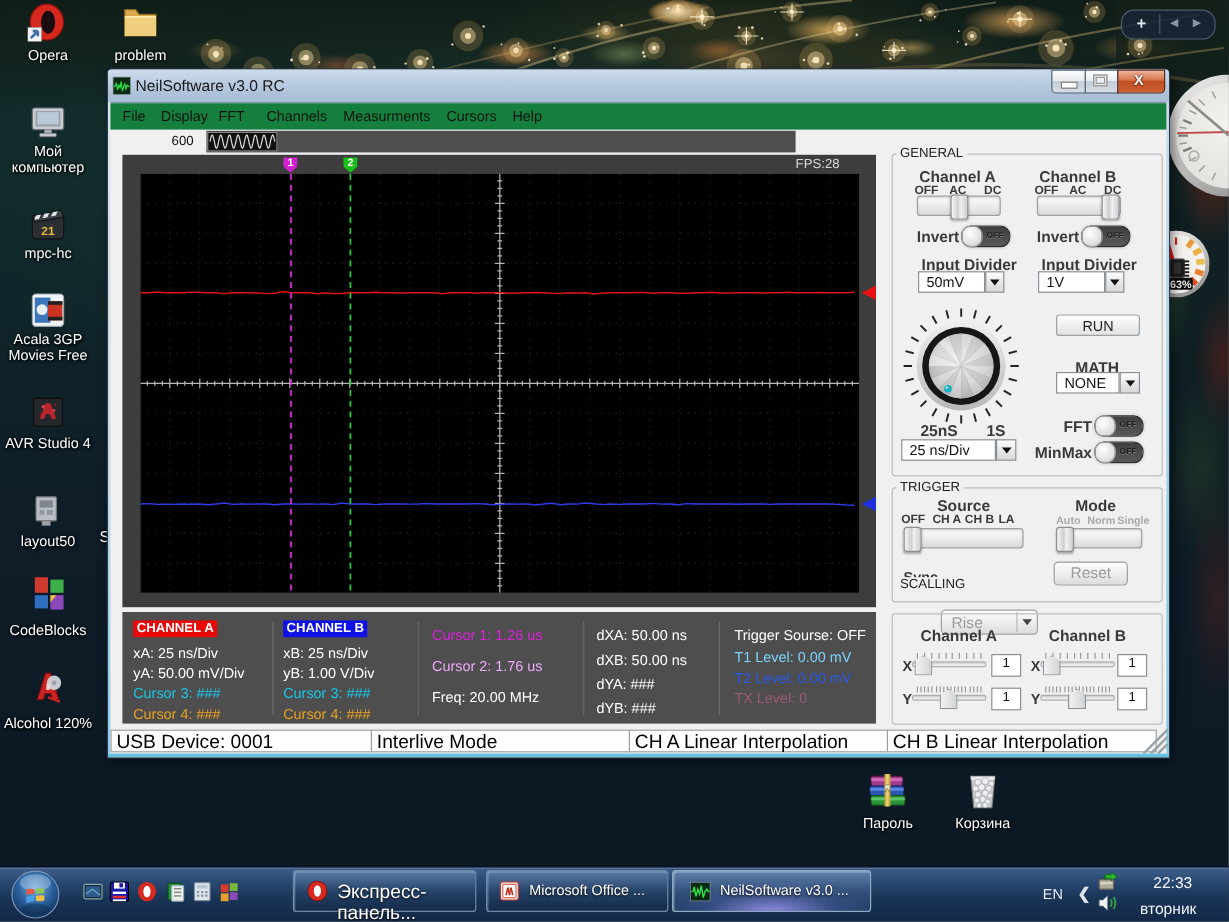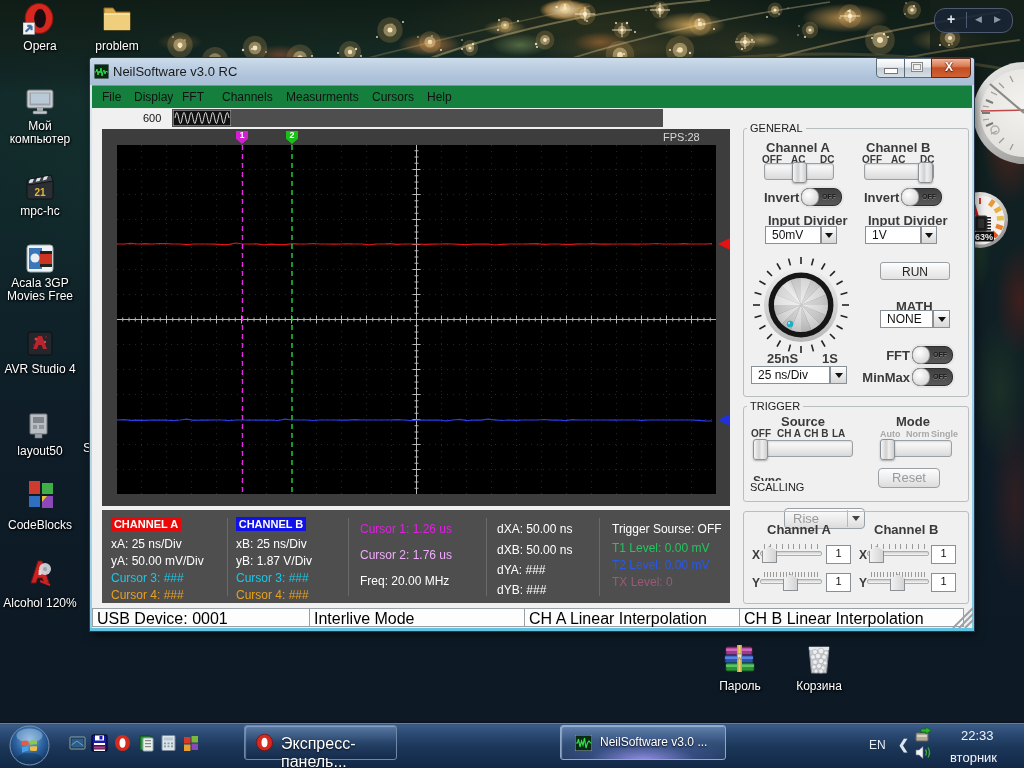--- a/index.html
+++ b/index.html
@@ -897,32 +897,32 @@
   <div class="abs" style="left:246px;top:8px;width:1px;height:78px;background:#6a6a6a;"></div>
   <div class="abs" style="left:384px;top:8px;width:1px;height:78px;background:#6a6a6a;"></div>
   <div class="abs" style="left:497px;top:8px;width:1px;height:78px;background:#6a6a6a;"></div>
   <div class="abs" style="left:9px;top:7px;width:70px;background:#e80808;color:#fff;font-weight:bold;font-size:11px;text-align:center;padding:1px 0;">CHANNEL A</div>
   <div class="abs" style="left:9px;top:27px;">xA: 25 ns/Div</div>
   <div class="abs" style="left:9px;top:44px;">yA: 50.00 mV/Div</div>
   <div class="abs" style="left:9px;top:61px;color:#18c8e8;">Cursor 3: ###</div>
   <div class="abs" style="left:9px;top:78px;color:#e8a020;">Cursor 4: ###</div>
   <div class="abs" style="left:134px;top:7px;width:70px;background:#1010e8;color:#fff;font-weight:bold;font-size:11px;text-align:center;padding:1px 0;">CHANNEL B</div>
   <div class="abs" style="left:134px;top:27px;">xB: 25 ns/Div</div>
-  <div class="abs" style="left:134px;top:44px;">yB: 1.87 V/Div</div>
+  <div class="abs" style="left:134px;top:44px;">yB: 1.00 V/Div</div>
   <div class="abs" style="left:134px;top:61px;color:#18c8e8;">Cursor 3: ###</div>
   <div class="abs" style="left:134px;top:78px;color:#e8a020;">Cursor 4: ###</div>
   <div class="abs" style="left:258px;top:12px;color:#e020e0;">Cursor 1: 1.26 us</div>
   <div class="abs" style="left:258px;top:38px;color:#f0abfc;">Cursor 2: 1.76 us</div>
   <div class="abs" style="left:258px;top:64px;">Freq: 20.00 MHz</div>
   <div class="abs" style="left:395px;top:12px;">dXA: 50.00 ns</div>
   <div class="abs" style="left:395px;top:33px;">dXB: 50.00 ns</div>
   <div class="abs" style="left:395px;top:53px;">dYA: ###</div>
   <div class="abs" style="left:395px;top:73px;">dYB: ###</div>
   <div class="abs" style="left:510px;top:12px;">Trigger Sourse: OFF</div>
-  <div class="abs" style="left:510px;top:31px;color:#22c55e;">T1 Level: 0.00 mV</div>
+  <div class="abs" style="left:510px;top:31px;color:#7dd3fc;">T1 Level: 0.00 mV</div>
   <div class="abs" style="left:510px;top:48px;color:#2858e8;">T2 Level: 0.00 mV</div>
   <div class="abs" style="left:510px;top:65px;color:#9a5a78;">TX Level: 0</div>
  </div>
 
  <div id="statusbar" style="position:absolute;left:0;top:550px;width:996px;height:19px;font-size:16px;color:#000;">
   <div class="abs" style="left:2px;top:0;width:213px;height:16px;background:#fdfdfd;border:1px solid #9aa0a4;padding:1px 0 0 4px;">USB Device: 0001</div>
   <div class="abs" style="left:219px;top:0;width:211px;height:16px;background:#fdfdfd;border:1px solid #9aa0a4;padding:1px 0 0 4px;">Interlive Mode</div>
   <div class="abs" style="left:434px;top:0;width:211px;height:16px;background:#fdfdfd;border:1px solid #9aa0a4;padding:1px 0 0 4px;">CH A Linear Interpolation</div>
   <div class="abs" style="left:649px;top:0;width:219px;height:16px;background:#fdfdfd;border:1px solid #9aa0a4;padding:1px 0 0 4px;">CH B Linear Interpolation</div>
  </div>
@@ -1003,20 +1003,28 @@
       <rect x="9.5" y="9.5" width="6.5" height="6.5" fill="#8a48b8"></rect>
     </svg>
 
  <div class="abs" style="left:244px;top:3px;width:151px;height:33px;border:1px solid #6f88a8;border-radius:3px;background:linear-gradient(180deg,rgba(120,150,190,0.55),rgba(50,80,120,0.4) 50%,rgba(20,40,70,0.45));box-shadow:inset 1px 1px 1px rgba(200,220,255,0.4);">
    <svg class="abs" style="left:11px;top:8px" width="17" height="17" viewBox="0 0 17 17">
         <ellipse cx="8.5" cy="8.5" rx="8" ry="8.3" fill="#d62a1e" stroke="#7a100a" stroke-width="0.8"></ellipse>
         <ellipse cx="8.5" cy="8.5" rx="3" ry="4.8" fill="#fff"></ellipse>
       </svg>
    <div class="abs" style="left:36px;top:9px;font-size:16px;color:#fff;text-shadow:0 1px 2px #000;">Экспресс-панель...</div>
  </div>
+ <div class="abs" style="left:405px;top:3px;width:150px;height:33px;border:1px solid #6f88a8;border-radius:3px;background:linear-gradient(180deg,rgba(120,150,190,0.55),rgba(50,80,120,0.4) 50%,rgba(20,40,70,0.45));box-shadow:inset 1px 1px 1px rgba(200,220,255,0.4);">
+   <svg class="abs" style="left:10px;top:8px" width="17" height="17" viewBox="0 0 17 17">
+        <rect x="1" y="1" width="15" height="15" rx="2" fill="#f4e8e4" stroke="#c04030"></rect>
+        <rect x="3" y="3" width="11" height="11" rx="1" fill="#fff" stroke="#d87060"></rect>
+        <path d="M5 12 L6.5 5.5 L8 5.5 L8.5 9 L9 5.5 L10.5 5.5 L12 12 L10.5 12 L9.8 8 L9.2 12 L7.8 12 L7.2 8 L6.5 12 Z" fill="#c03020"></path>
+      </svg>
+   <div class="abs" style="left:35px;top:9px;font-size:12px;color:#fff;text-shadow:0 1px 2px #000;">Microsoft Office ...</div>
+ </div>
  <div class="abs" style="left:560px;top:3px;width:164px;height:33px;border:1px solid #8fa8c8;border-radius:3px;background:radial-gradient(ellipse 90px 26px at 50% 105%,rgba(170,160,255,0.85),rgba(90,110,190,0.35) 60%,rgba(60,90,140,0.2)),linear-gradient(180deg,rgba(140,170,210,0.6),rgba(70,100,145,0.45) 50%,rgba(35,60,95,0.5));box-shadow:inset 1px 1px 1px rgba(210,230,255,0.5);">
    <svg class="abs" style="left:14px;top:9px" width="17" height="16" viewBox="0 0 17 16">
         <rect x="0" y="0" width="17" height="16" fill="#0a2a14" stroke="#9ab"></rect>
         <path d="M1 8 L2.5 8 3.5 4 5 12 6.5 6 8 10 9.5 3 11 13 12.5 8 14 6 15.5 8 16.5 8" stroke="#2ee04a" stroke-width="1.2" fill="none"></path>
       </svg>
    <div class="abs" style="left:39px;top:9px;font-size:12px;color:#fff;text-shadow:0 1px 2px #000;">NeilSoftware v3.0 ...</div>
  </div>
 
  <div class="abs" style="left:869px;top:16px;font-size:12px;color:#e8eef6;">EN</div>
  <div class="abs" style="left:898px;top:15px;font-size:13px;color:#dfe5ee;font-weight:bold;">❮</div>

